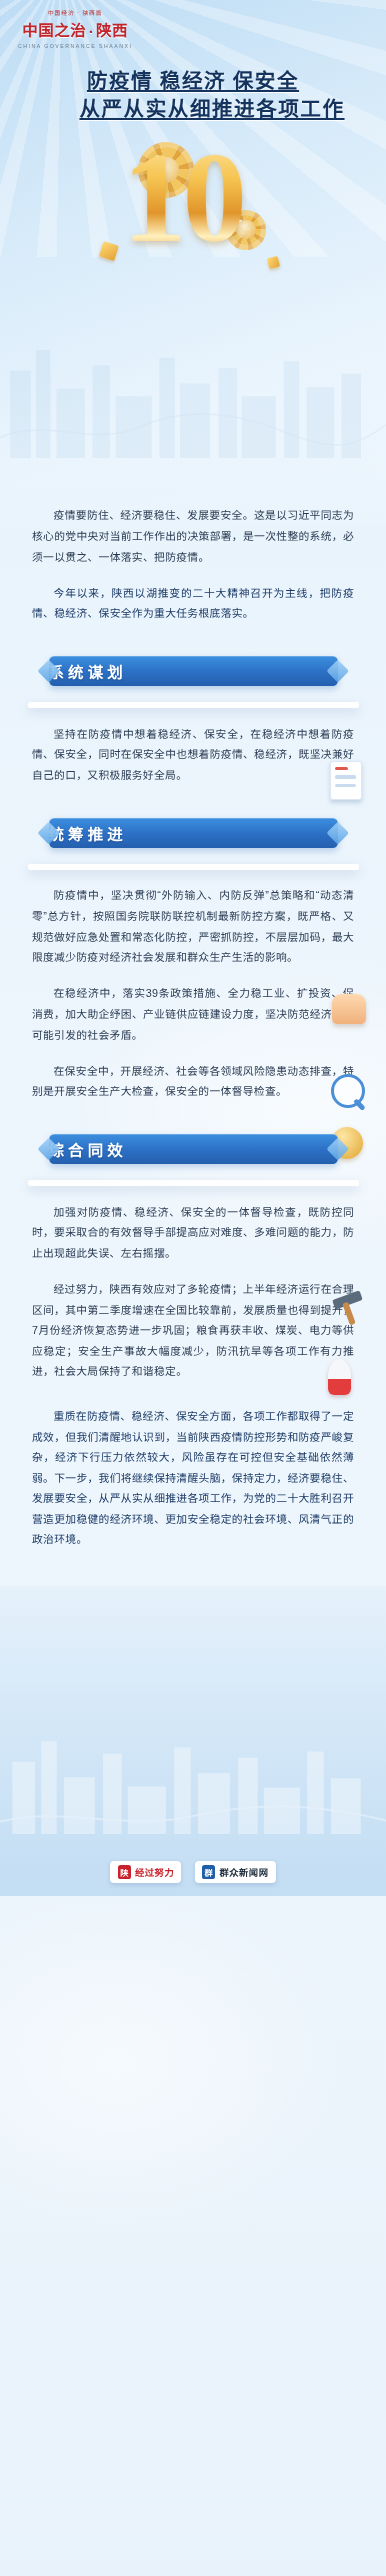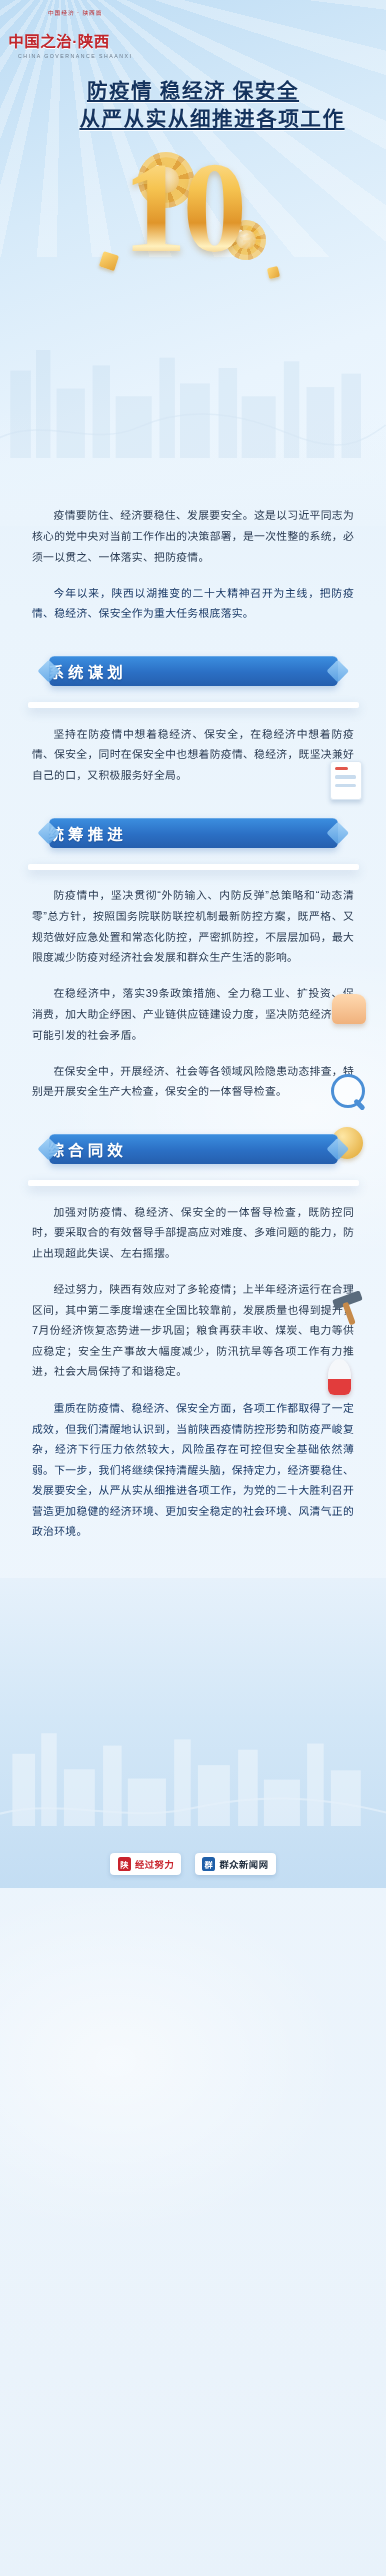--- a/index.html
+++ b/index.html
@@ -47,22 +47,23 @@
   .brand{
     position:relative;
     padding:8.2px 0 0 8.2px;
     width:134px;
   }
   .brand .b-top{
     font-size:5.7px;color:#b9252a;letter-spacing:1px;text-align:center;
     font-family:"Liberation Serif","DejaVu Serif",serif;
   }
   .brand .b-main{
-    margin-top:12px;
-    font-family:Liberation Sans, sans-serif;
+    margin-top:1px;
+    text-align:center;
+    font-family:Liberation Mono, monospace;
     font-weight:bold;
     font-size:15.5px;
     color:#c0272d;
     letter-spacing:0.5px;
     text-shadow:0 0.5px 0 #fff;
     white-space:nowrap;
   }
   .brand .b-sub{
     margin-top:2.1px;text-align:center;font-size:5.2px;color:#6c7b8c;letter-spacing:1.5px;
   }
@@ -404,21 +405,21 @@
             <div class="hh"></div>
           </div>
       </div>
       <p class="body">经过努力，陕西有效应对了多轮疫情；上半年经济运行在合理区间，其中第二季度增速在全国比较靠前，发展质量也得到提升，7月份经济恢复态势进一步巩固；粮食再获丰收、煤炭、电力等供应稳定；安全生产事故大幅度减少，防汛抗旱等各项工作有力推进，社会大局保持了和谐稳定。</p>
       <div class="ficon" style="right:-1px;bottom:-15.5px;">
         <div class="rocket"></div>
       </div>
     </div>
   </div>
 
-  <div class="closing" style="margin-top:16px;">
+  <div class="closing" style="margin-top:24px;">
     <p class="body em">重质在防疫情、稳经济、保安全方面，各项工作都取得了一定成效，但我们清醒地认识到，当前陕西疫情防控形势和防疫严峻复杂，经济下行压力依然较大，风险虽存在可控但安全基础依然薄弱。下一步，我们将继续保持清醒头脑，保持定力，经济要稳住、发展要安全，从严从实从细推进各项工作，为党的二十大胜利召开营造更加稳健的经济环境、更加安全稳定的社会环境、风清气正的政治环境。</p>
   </div>
 
   <div class="footer">
     <svg class="foot-city" viewBox="0 0 750 260" preserveAspectRatio="none">
       <g fill="#ffffff" opacity="0.75">
         <rect x="24" y="120" width="44" height="140"></rect>
         <rect x="80" y="80" width="30" height="180"></rect>
         <rect x="124" y="150" width="60" height="110"></rect>
         <rect x="200" y="104" width="36" height="156"></rect>

